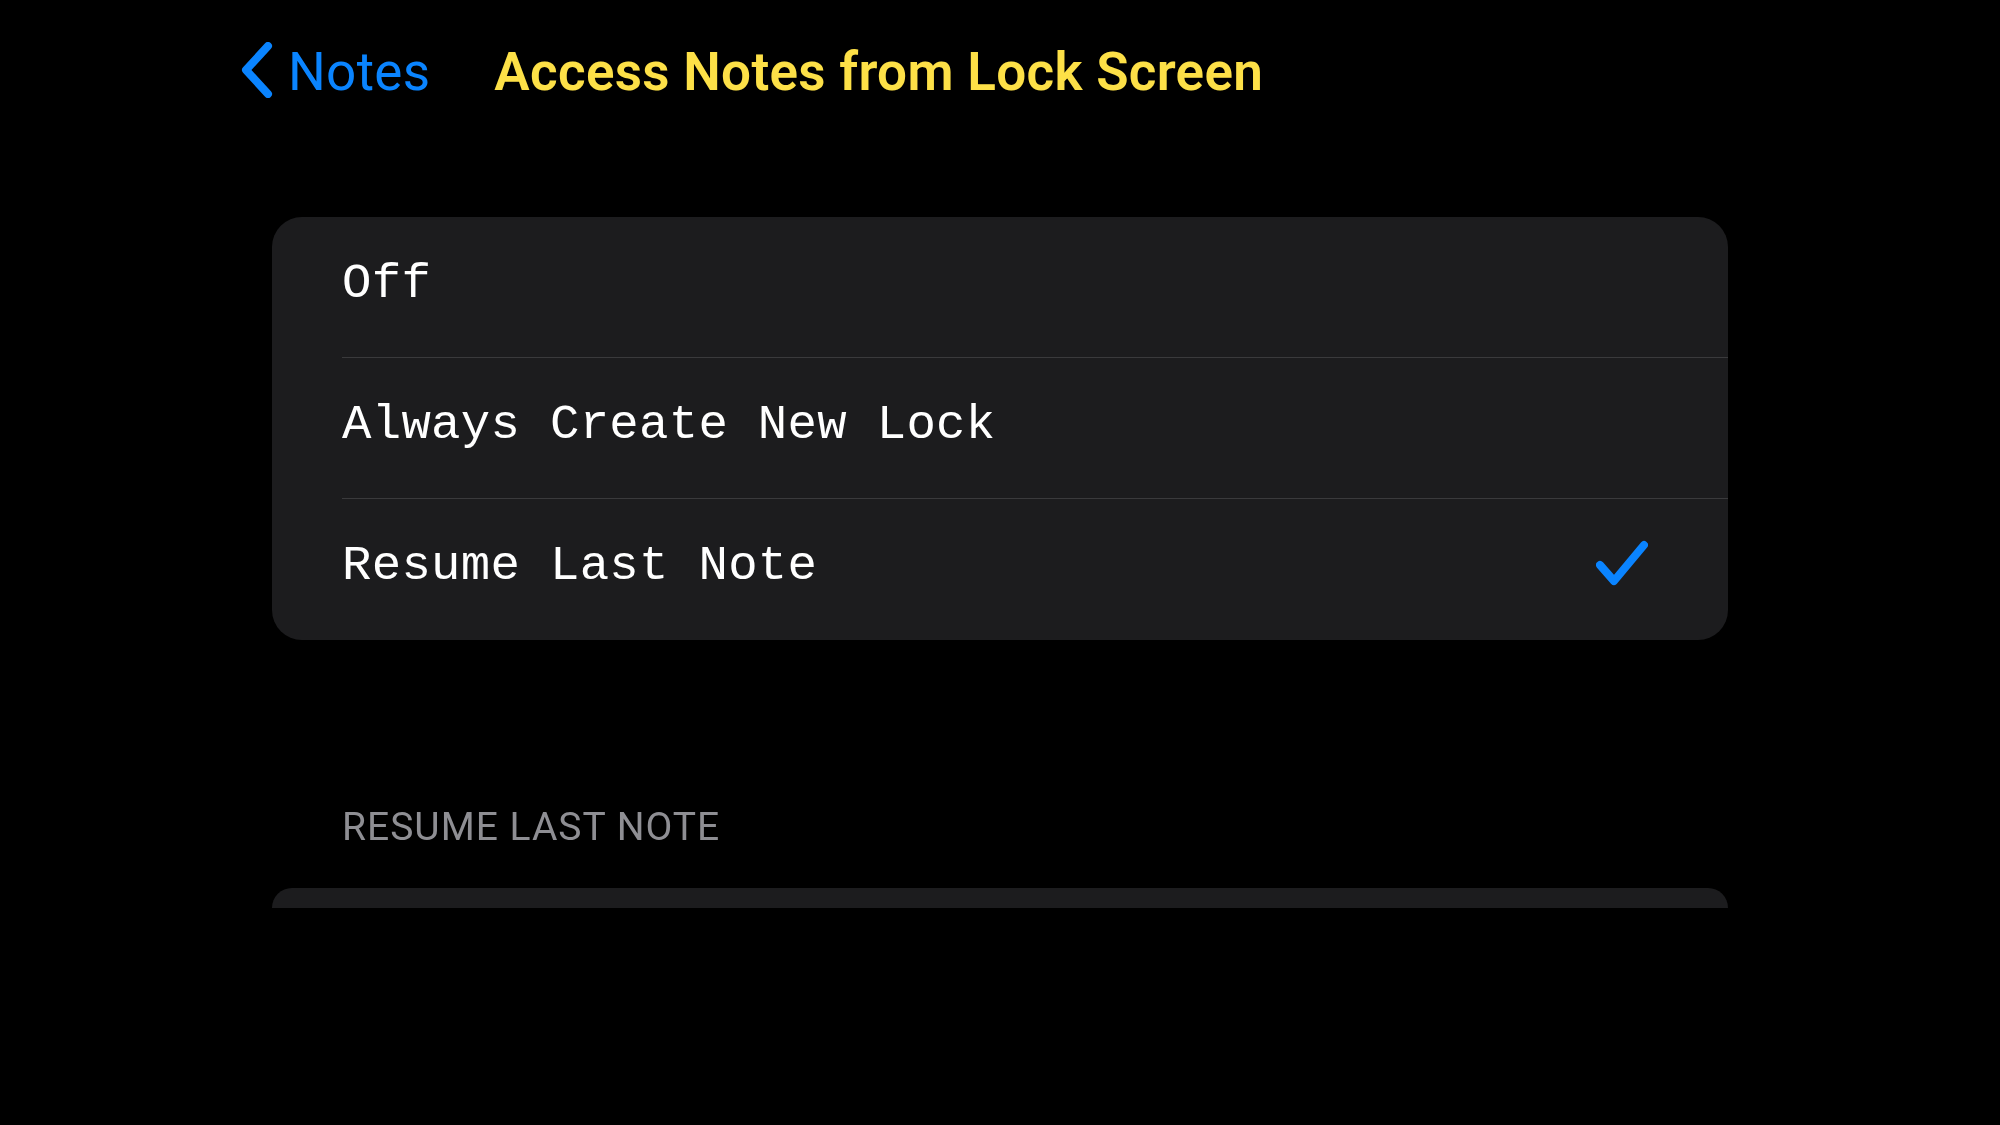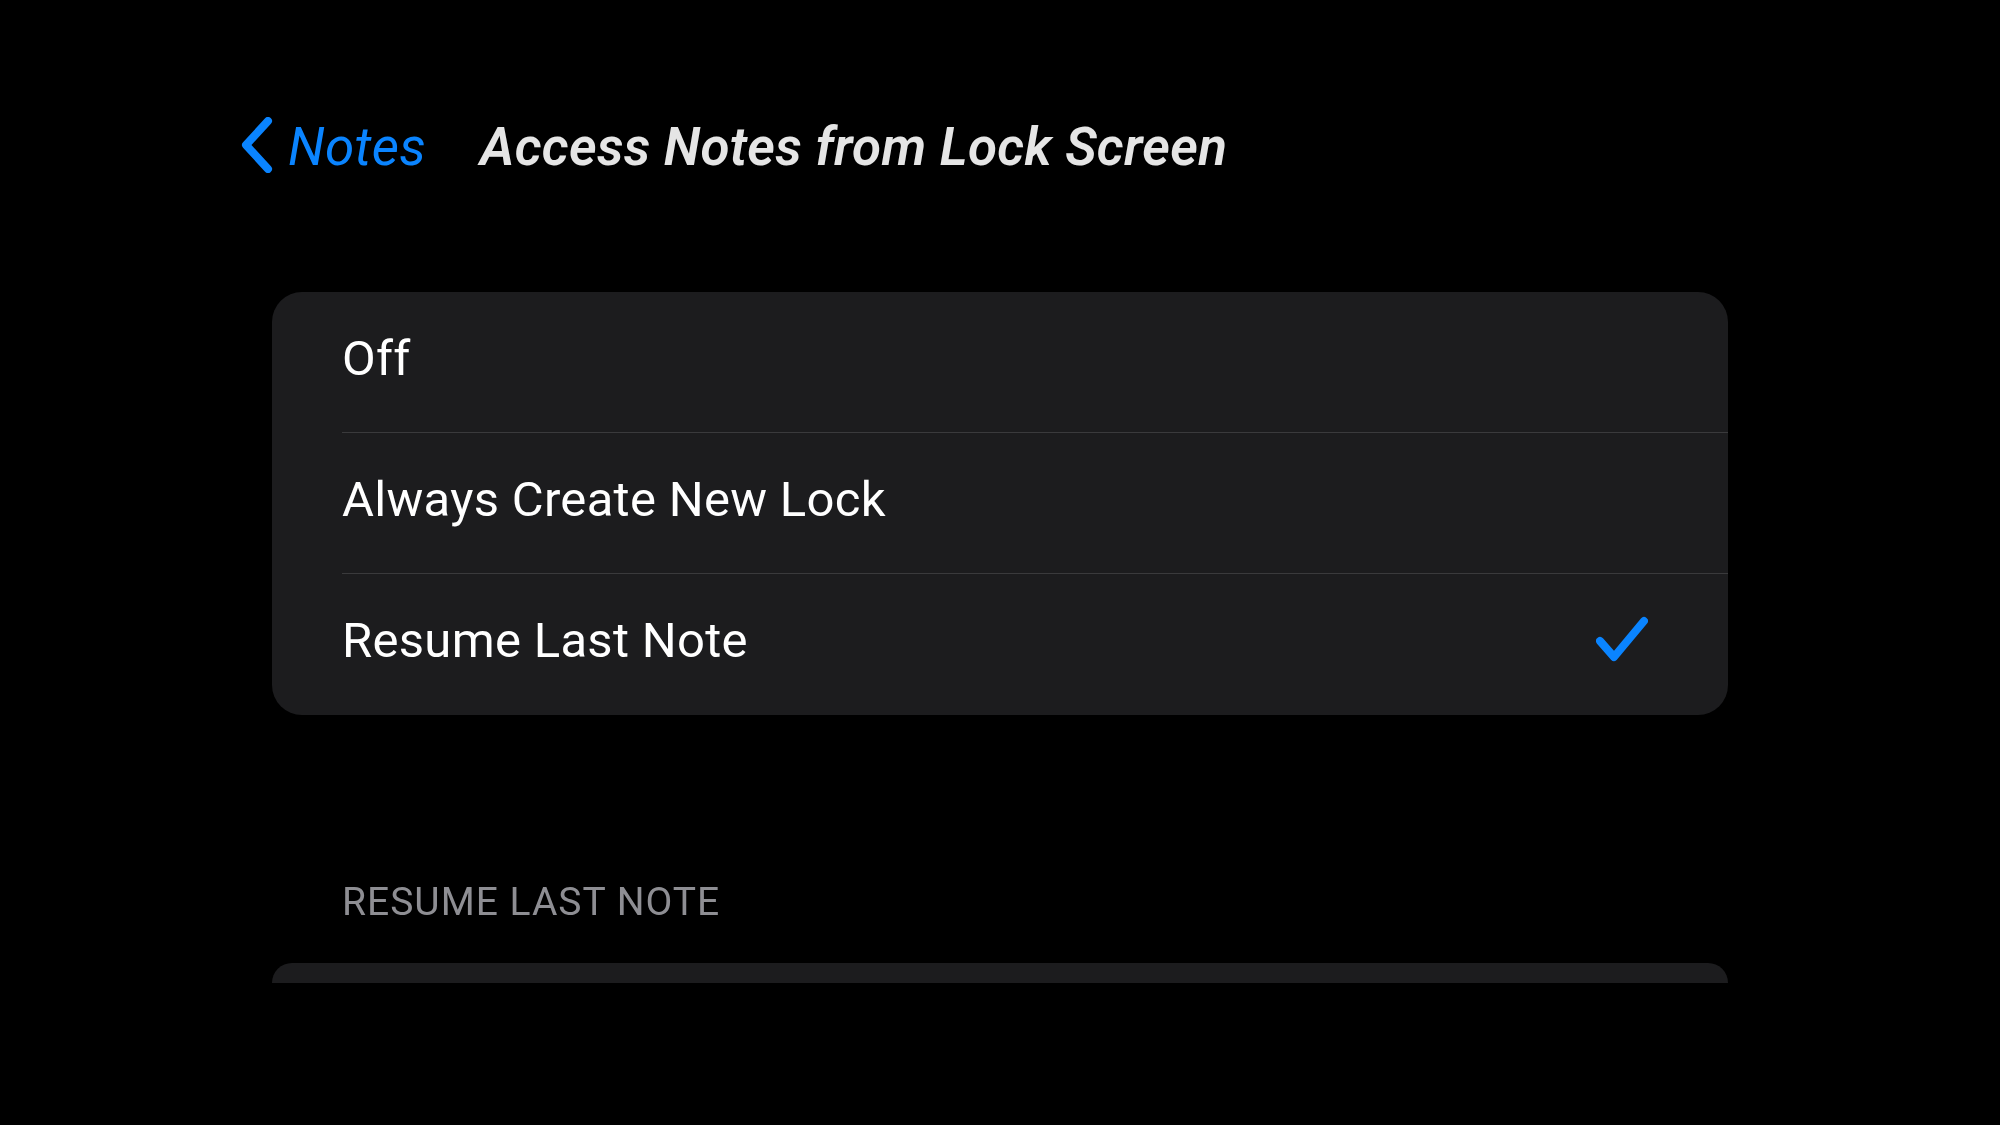--- a/index.html
+++ b/index.html
@@ -15,64 +15,64 @@
       overflow: hidden;
     }
     .container {
       width: 100%;
       height: 100%;
       position: relative;
     }
     .header {
       display: flex;
       align-items: center;
-      padding: 116px 240px 0 240px;
-      gap: 12px;
+      padding: 41px 240px 0 240px;
+      gap: 0;
       position: relative;
-      font-style: italic;
     }
     .back-button {
       display: flex;
       align-items: center;
       cursor: pointer;
       position: relative;
       left: 0;
     }
     .chevron-left {
       width: 34px;
       height: 56px;
       margin-right: 14px;
     }
     .back-label {
       color: #0a84ff;
       font-size: 53px;
       font-weight: 400;
       letter-spacing: 0.3px;
     }
     .page-title {
-      color: #e5e5e5;
+      color: #fde047;
       font-size: 53px;
       font-weight: 600;
       letter-spacing: 0.3px;
-      margin-left: 42px;
+      margin-left: 64px;
     }
     .card {
       margin: 114px 272px 0 272px;
       background: #1c1c1e;
       border-radius: 30px;
       overflow: hidden;
     }
     .option-row {
       display: flex;
       align-items: center;
       justify-content: space-between;
       height: 141px;
       padding: 0 80px 8px 70px;
       cursor: pointer;
       position: relative;
+      font-family: Liberation Mono, monospace;
     }
     .option-row:not(:last-child)::after {
       content: "";
       position: absolute;
       left: 70px;
       right: 0;
       bottom: 0;
       height: 1px;
       background: #3a3a3c;
     }

